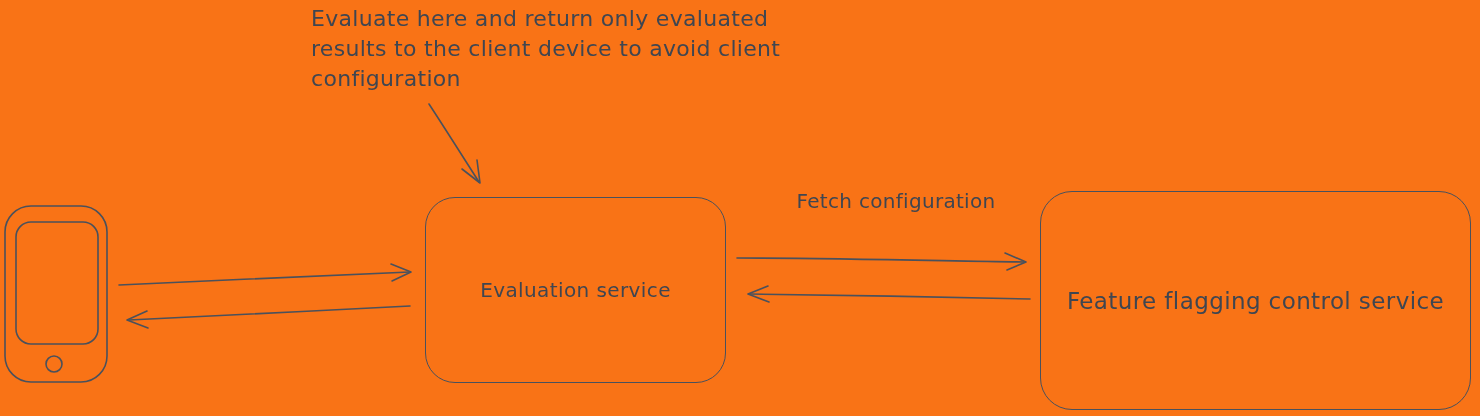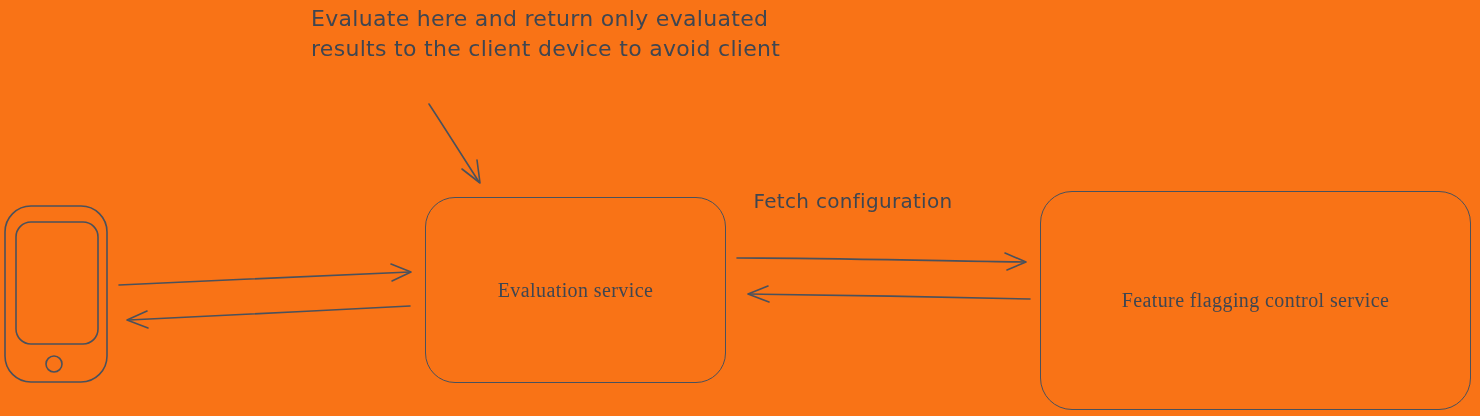--- a/index.html
+++ b/index.html
@@ -34,51 +34,50 @@
     letter-spacing: 0.3px;
   }
   .service-box {
     position: absolute;
     border: 1.6px solid #4a515c;
     background: transparent;
     display: flex;
     align-items: center;
     justify-content: center;
     box-sizing: border-box;
-    font-family: Liberation Serif, serif;
   }
   .box-evaluation {
     left: 425px;
     top: 197px;
     width: 301px;
     height: 186px;
     border-radius: 30px;
   }
   .box-evaluation .box-label {
     font-size: 20px;
     letter-spacing: 0.4px;
   }
   .box-feature {
     left: 1040px;
     top: 191px;
     width: 431px;
     height: 219px;
     border-radius: 32px;
   }
   .box-feature .box-label {
-    font-size: 20px;
+    font-size: 23px;
     letter-spacing: 0.4px;
   }
   .box-label {
     color: #3f4651;
     white-space: nowrap;
   }
   .edge-label {
     position: absolute;
-    left: 727px;
+    left: 770px;
     top: 189px;
     width: 252px;
     text-align: center;
     font-size: 20px;
     letter-spacing: 0.3px;
     color: #3f4651;
     white-space: nowrap;
   }
 </style>
 </head>
@@ -118,20 +117,21 @@
       <g>
         <path d="M429,104 C446,130 463,157 479,182"></path>
         <path d="M480,183 L462,169 M480,183 L477,160"></path>
       </g>
     </g>
   </svg>
 
   <div class="annotation">
     <div>Evaluate here and return only evaluated</div>
     <div>results to the client device to avoid client</div>
+    <div>configuration</div>
   </div>
 
   <div class="service-box box-evaluation">
     <span class="box-label">Evaluation service</span>
   </div>
 
   <div class="service-box box-feature">
     <span class="box-label">Feature flagging control service</span>
   </div>
 

